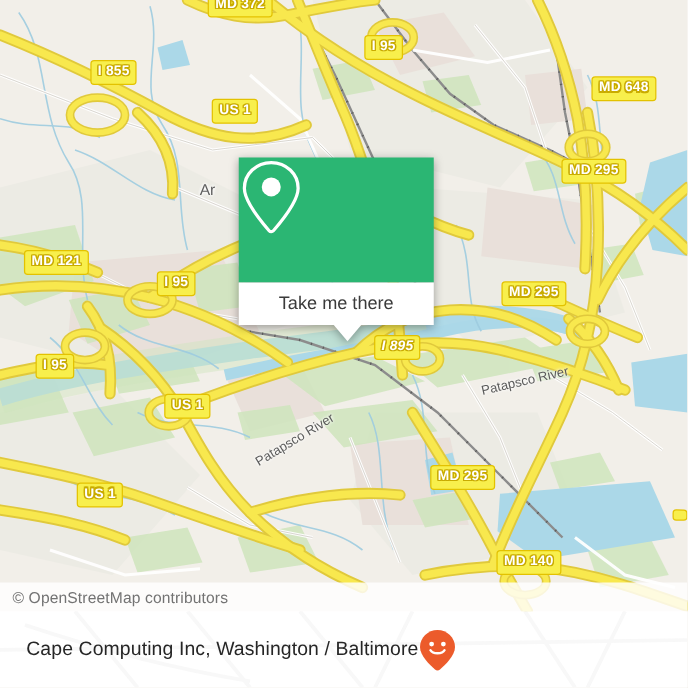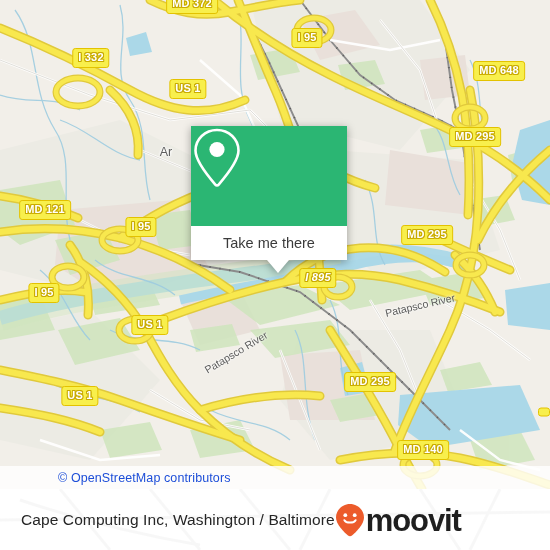--- a/index.html
+++ b/index.html
@@ -85,21 +85,21 @@
 
   
   #attrib{
     position:absolute;left:0;top:466px;
     height:23px;width:550px;
     background:rgba(255,255,255,.82);
     display:flex;align-items:center;
     z-index:30;
   }
   #attrib .txt{
-    font-size:12.5px;color:#1d4ed8;padding-left:10px;letter-spacing:.1px;margin-left:48px;
+    font-size:12.5px;color:#737373;padding-left:10px;letter-spacing:.1px;
   }
 
   
   #footer{
     position:absolute;left:0;top:489px;width:550px;height:61px;
     background:#ffffff;
     overflow:hidden;
   }
   #footer-ghost{
     position:absolute;left:0;top:-489px;width:550px;height:550px;
@@ -334,21 +334,21 @@
           <ellipse cx="470" cy="265" rx="14" ry="10"></ellipse>
           <ellipse cx="420" cy="465" rx="17" ry="11"></ellipse>
           <ellipse cx="68" cy="277" rx="16" ry="11"></ellipse>
           <ellipse cx="338" cy="287" rx="14" ry="10"></ellipse>
         </g>
       </g>
     </svg>
 
     <div id="shields">
         <div class="shield" style="left: 192px; top: 4px;"><span>MD 372</span></div>
-        <div class="shield" style="left: 91px; top: 58px;"><span>I 332</span></div>
+        <div class="shield" style="left: 91px; top: 58px;"><span>I 855</span></div>
         <div class="shield" style="left: 307px; top: 38px;"><span>I 95</span></div>
         <div class="shield" style="left: 499px; top: 71px;"><span>MD 648</span></div>
         <div class="shield" style="left: 188px; top: 89px;"><span>US 1</span></div>
         <div class="shield" style="left: 475px; top: 137px;"><span>MD 295</span></div>
         <div class="shield" style="left: 45px; top: 210px;"><span>MD 121</span></div>
         <div class="shield" style="left: 141px; top: 227px;"><span>I 95</span></div>
         <div class="shield" style="left: 427px; top: 235px;"><span>MD 295</span></div>
         <div class="shield" style="left: 44px; top: 293px;"><span>I 95</span></div>
         <div class="shield" style="left: 318px; top: 278px; font-style: italic;"><span>I 895</span></div>
         <div class="shield" style="left: 150px; top: 325px;"><span>US 1</span></div>
@@ -400,17 +400,16 @@
     </svg>
     <div id="footer-inner">
       <div id="footer-title">Cape Computing Inc, Washington / Baltimore</div>
       <div id="brand">
         <svg width="30" height="34" viewBox="0 0 30 34">
           <path d="M15 1 C7.3 1 1 7.1 1 14.6 C1 21.4 8.9 29 13 32.6 C14.2 33.6 15.8 33.6 17 32.6 C21.1 29 29 21.4 29 14.6 C29 7.1 22.7 1 15 1 Z" fill="#ec5b2b"></path>
           <circle cx="10.3" cy="12.2" r="1.9" fill="#ffffff"></circle>
           <circle cx="19.7" cy="12.2" r="1.9" fill="#ffffff"></circle>
           <path d="M9.4 17.2 C11.2 20.4 18.8 20.4 20.6 17.2" stroke="#ffffff" stroke-width="2" fill="none" stroke-linecap="round"></path>
         </svg>
-        <span id="brand-word">moovit</span>
       </div>
     </div>
   </div>
 </div>
 
 </body></html>

